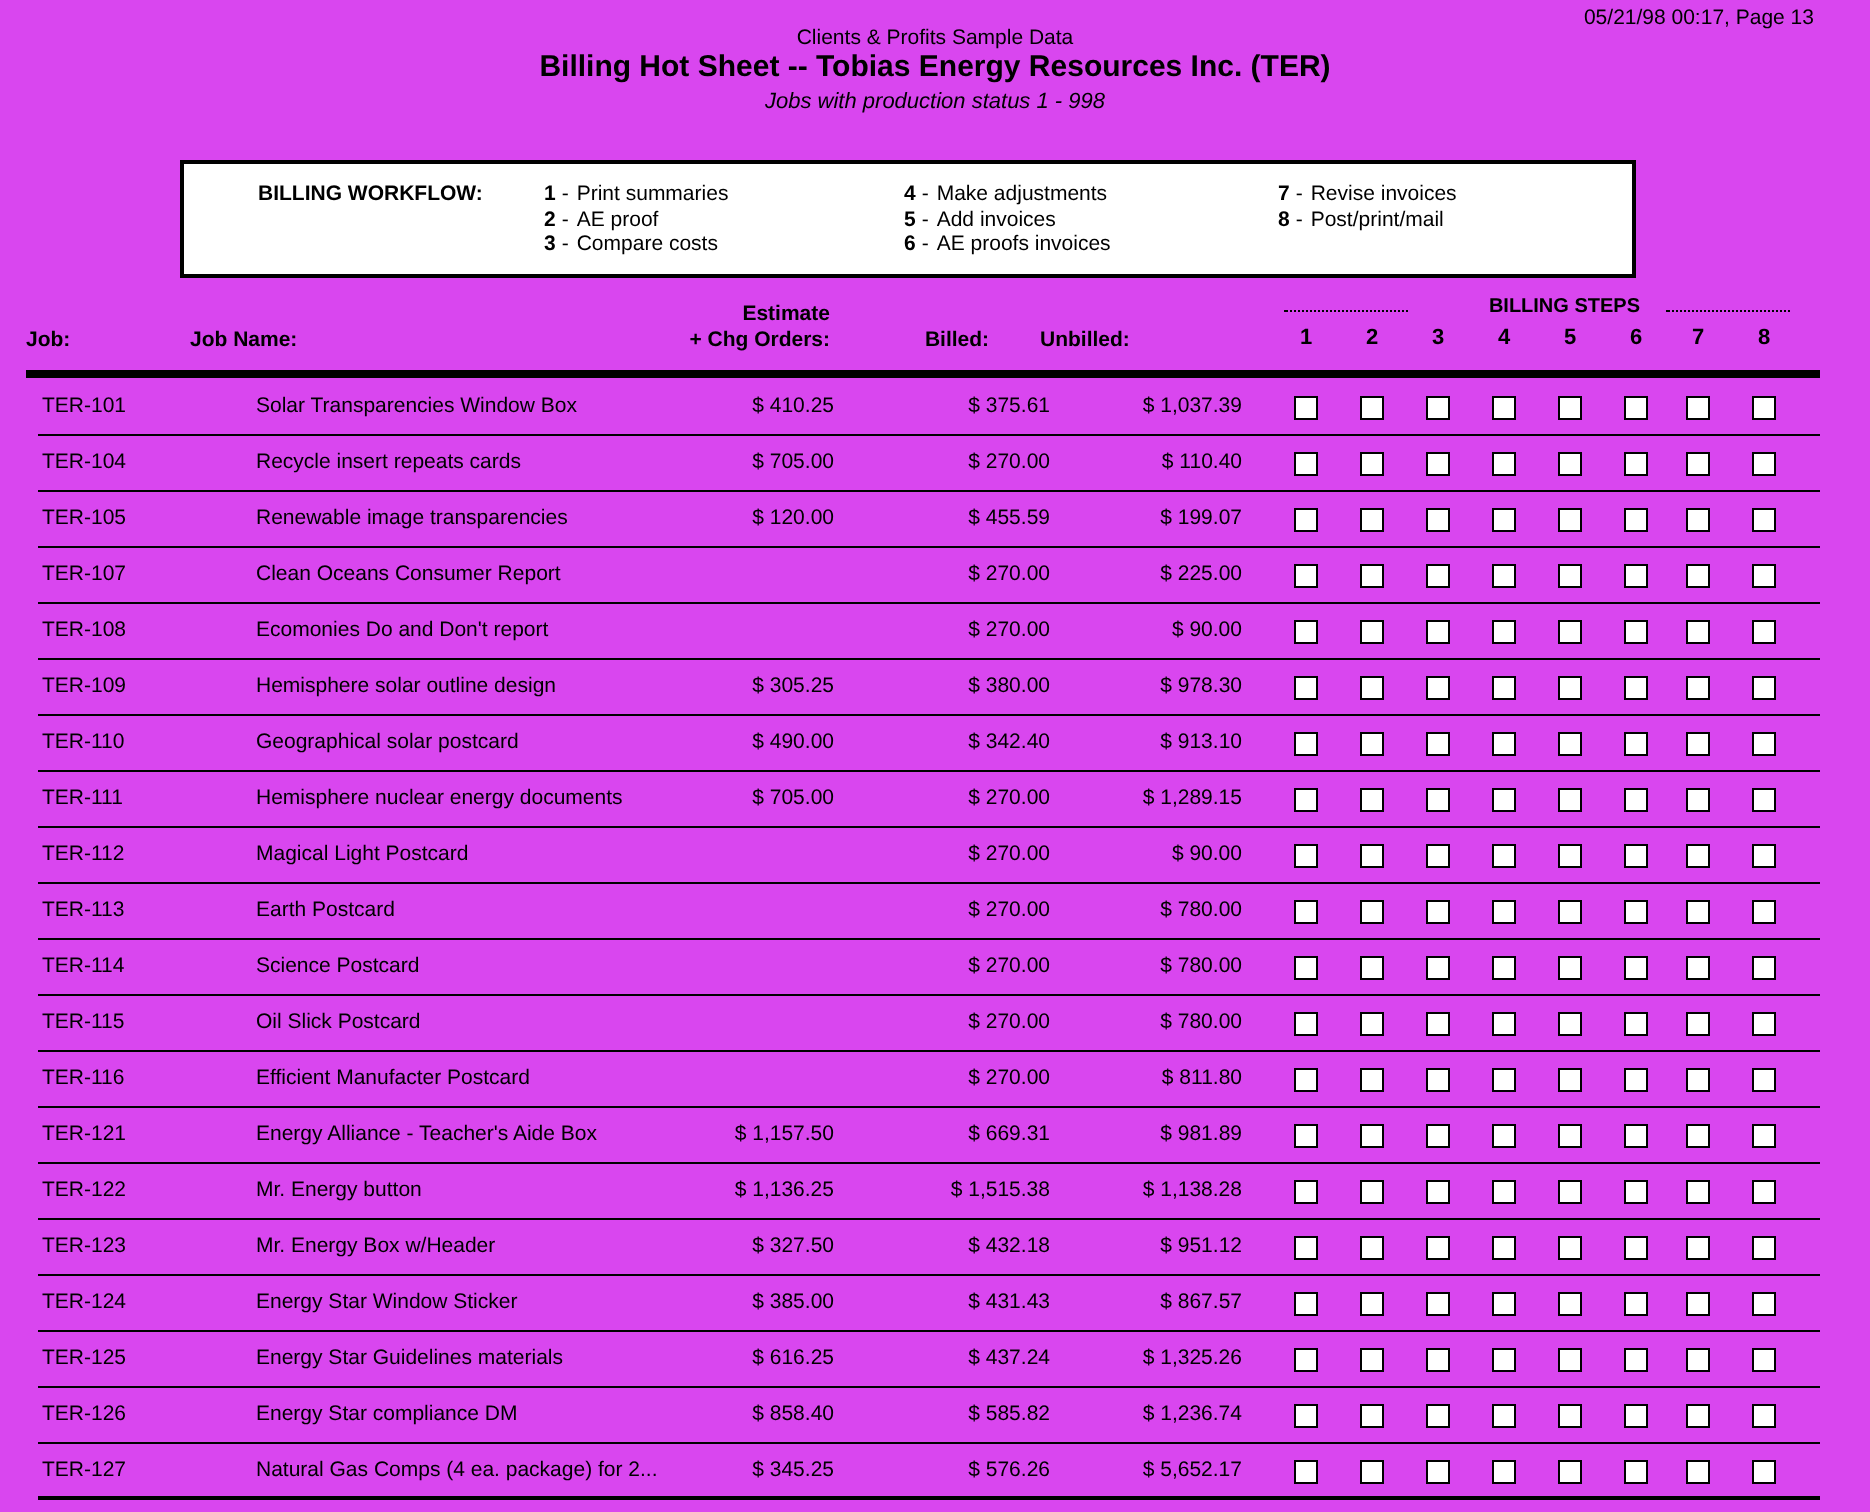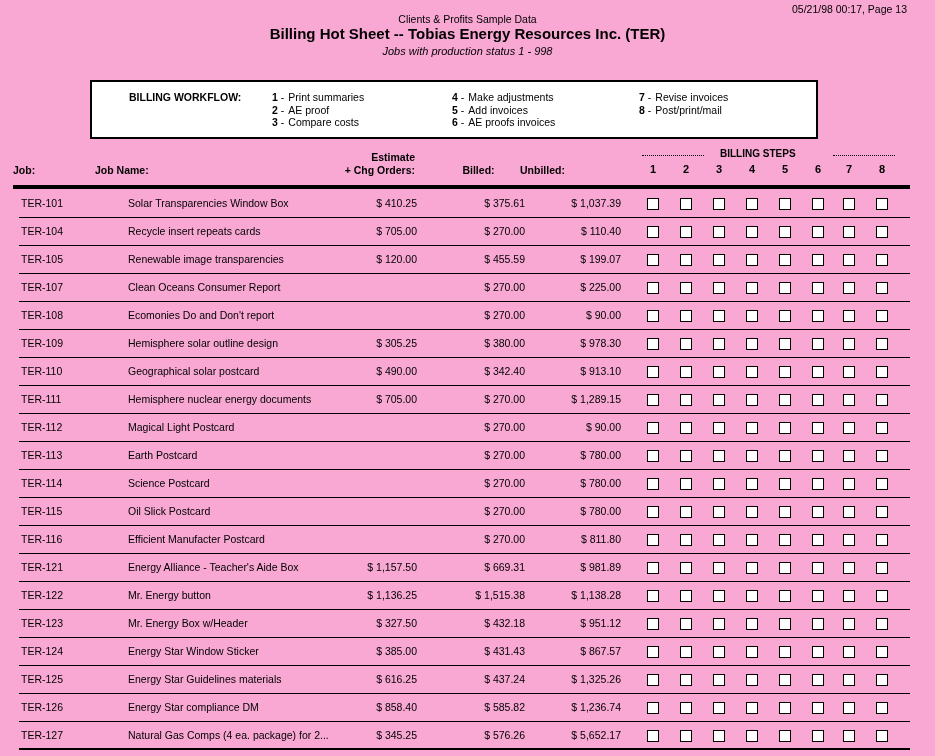--- a/index.html
+++ b/index.html
@@ -6,21 +6,21 @@
   html, body { background: #fff; }
   body {
     font-family: "Liberation Sans", sans-serif;
     color: #000;
     -webkit-font-smoothing: none;
   }
   .page {
     position: relative;
     width: 935px;
     height: 756px;
-    background: #f9a8d4;
+    background: #d946ef;
     overflow: hidden;
   }
   .abs { position: absolute; }
 
   
   .date-page { top: 3px; right: 28px; font-size: 10.5px; }
   .app-line  { top: 13px; left: 0; width: 935px; text-align: center; font-size: 10.5px; }
   .title     { top: 25px; left: 0; width: 935px; text-align: center; font-size: 15px; font-weight: bold; }
   .subtitle  { top: 45px; left: 0; width: 935px; text-align: center; font-size: 11px; font-style: italic; }
 
@@ -38,21 +38,21 @@
   .wf-item .sep { display: inline-block; padding: 0 4px 0 3px; }
 
   
   .th { font-size: 10.5px; font-weight: bold; }
   .h-estimate1 { top: 151px; left: 300px; width: 115px; text-align: right; }
   .h-job       { top: 164px; left: 13px; }
   .h-jobname   { top: 164px; left: 95px; }
   .h-estimate2 { top: 164px; left: 300px; width: 115px; text-align: right; }
   .h-billed    { top: 164px; left: 430px; width: 97px;  text-align: center; }
   .h-unbilled  { top: 164px; left: 520px; width: 101px; }
-  .h-steps     { top: 148px; left: 720px; width: 100px; text-align: left; font-size: 10px; }
+  .h-steps     { top: 148px; left: 720px; width: 100px; text-align: right; font-size: 10px; }
   .dash-line   { top: 155px; height: 0; border-top: 1px dotted #000; }
   .dash-left   { left: 642px; width: 62px; }
   .dash-right  { left: 833px; width: 62px; }
   .step-num    { top: 163px; width: 20px; text-align: center; font-size: 11px; font-weight: bold; position: absolute; }
   .thick-line  { top: 185px; left: 13px; width: 897px; height: 4px; background: #000; }
 
   
   .rows-region { position: absolute; top: 0; left: 0; width: 935px; height: 756px; }
   .row { position: absolute; left: 0; width: 935px; height: 28px; font-size: 10.5px; text-decoration: underline; }
   .row .sep-line { position: absolute; left: 19px; width: 891px; bottom: 0; height: 1px; background: #000; }

